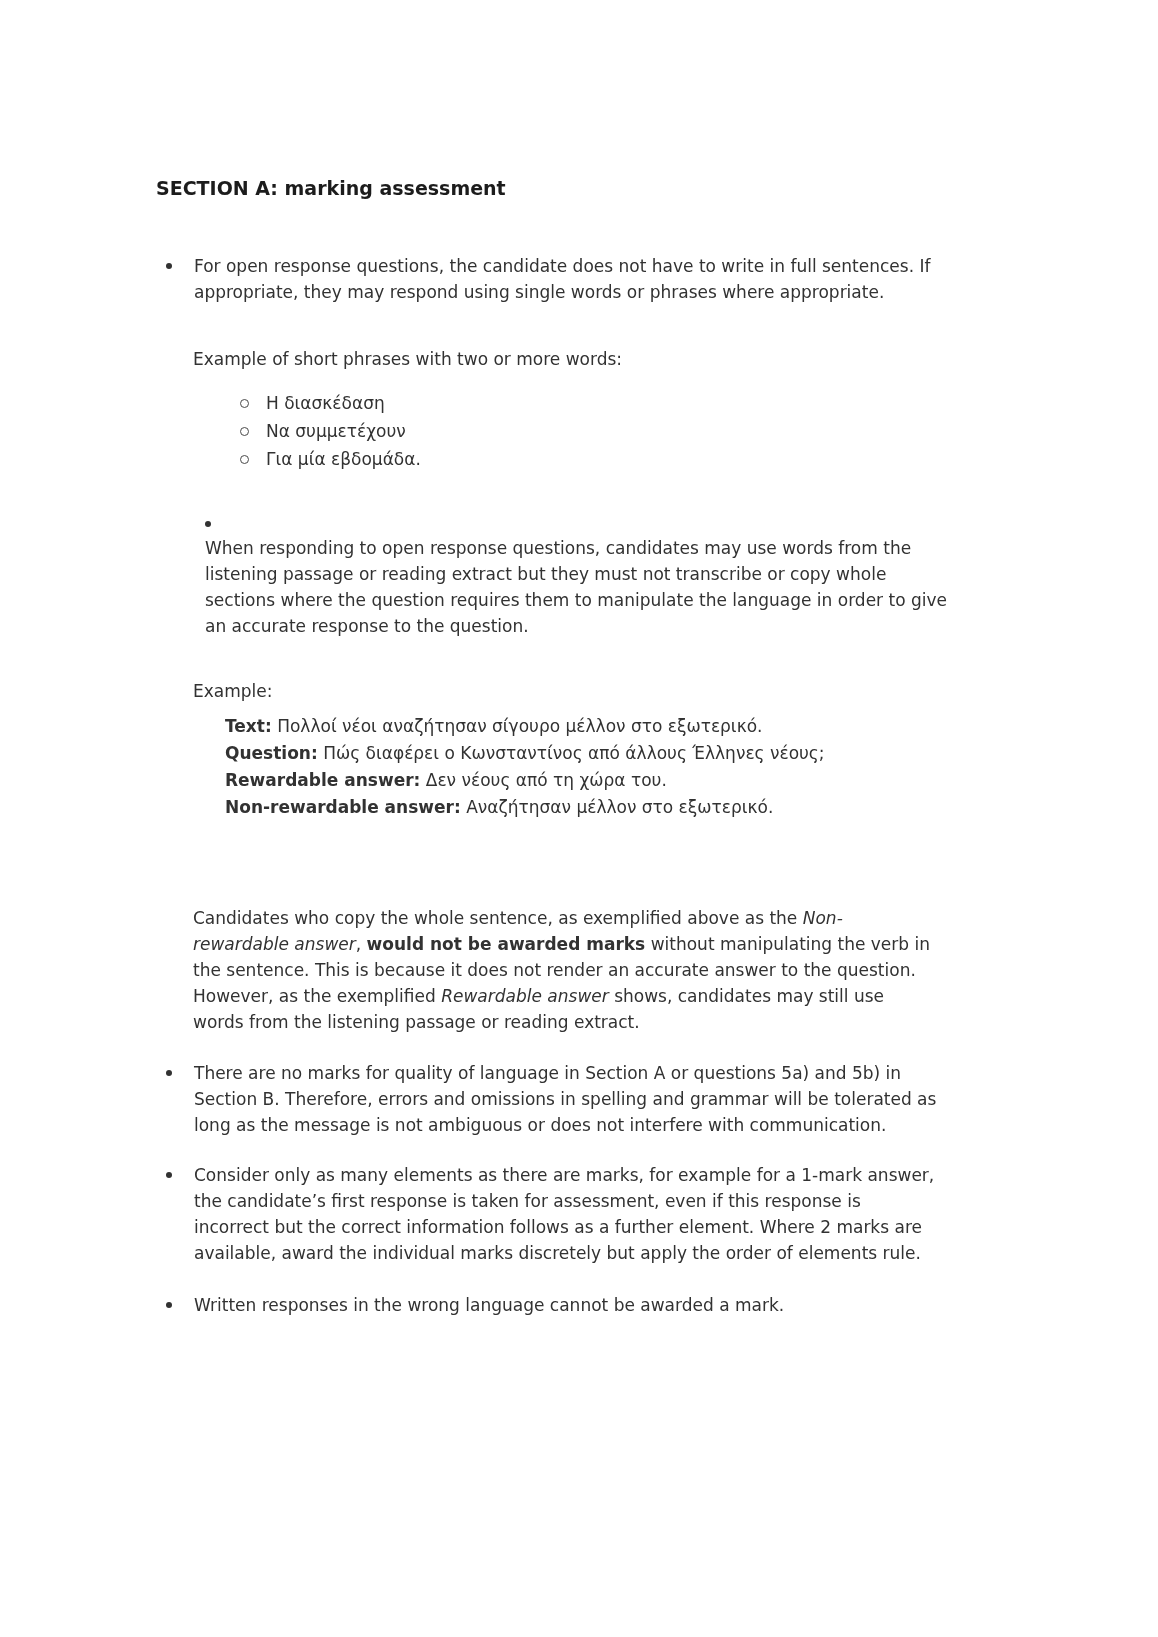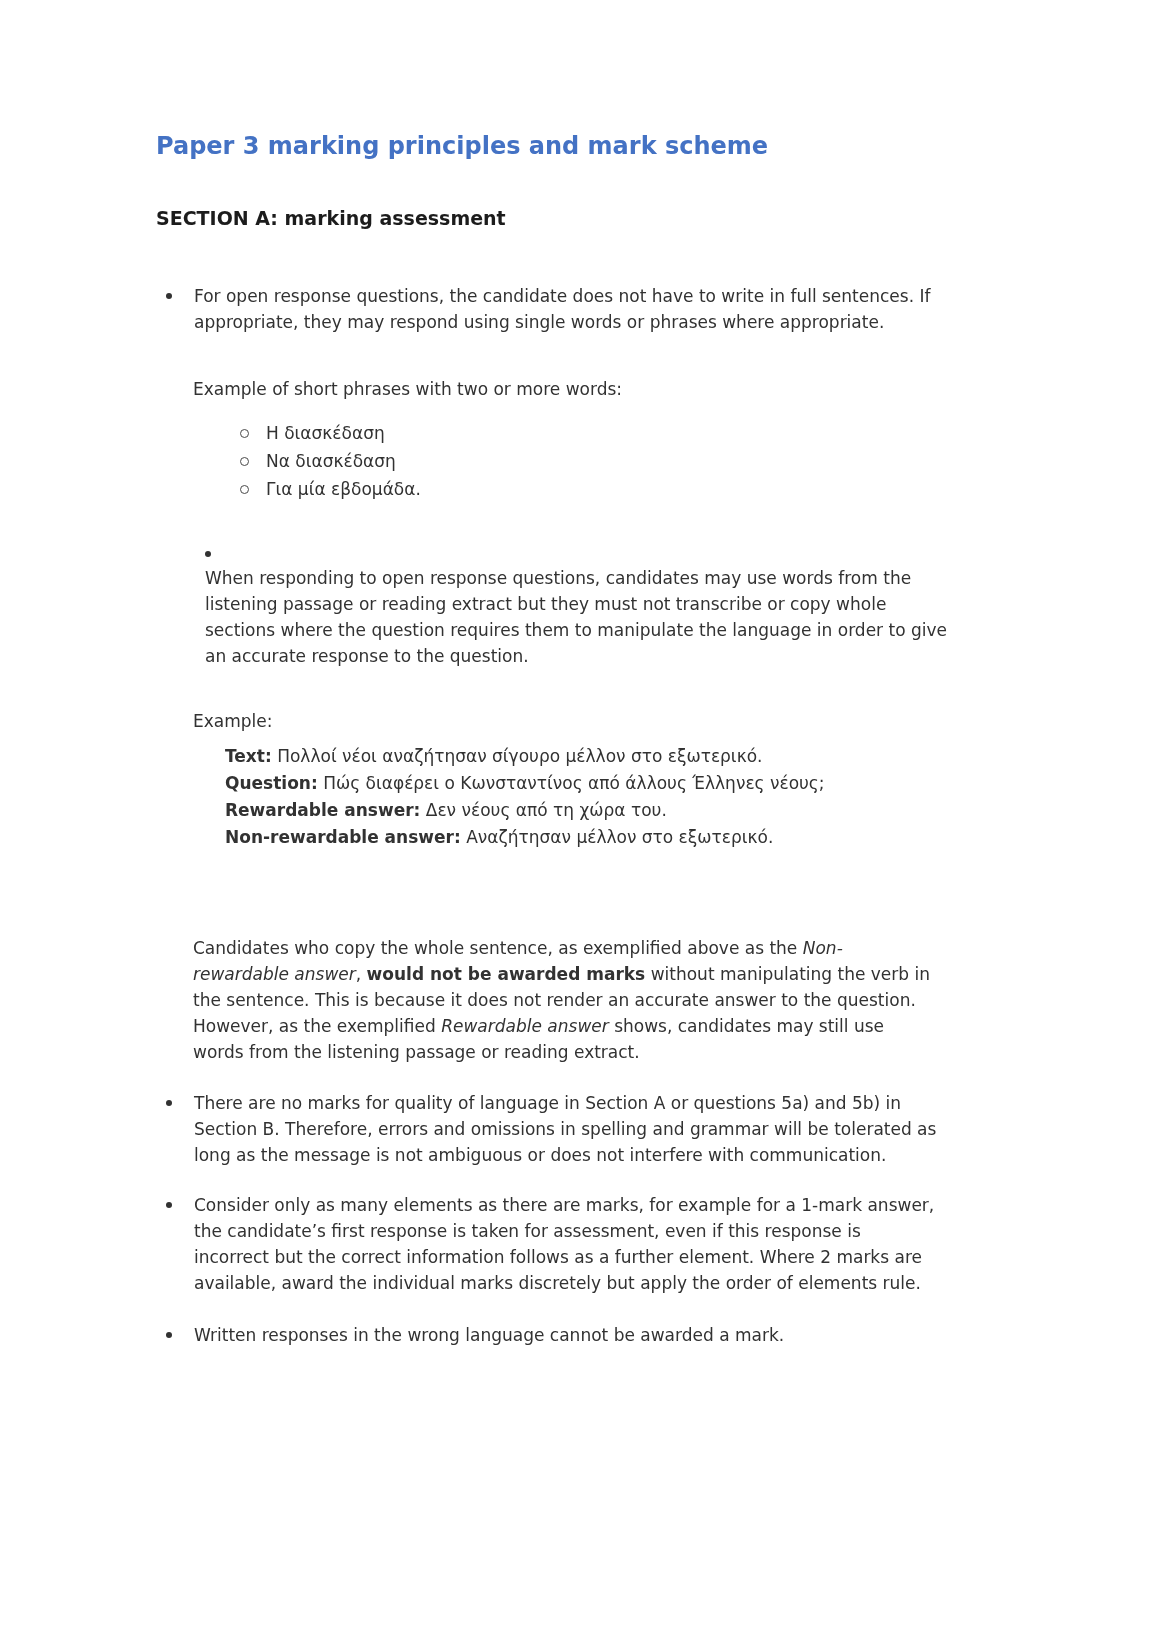--- a/index.html
+++ b/index.html
@@ -100,21 +100,20 @@
   .example-line .label { font-weight: bold; }
   .copy-para { margin-top: 84px; }
   .mt-24 { margin-top: 24px; }
   .mt-26 { margin-top: 26px; }
 </style>
 </head>
 <body>
 
 <div class="page">
 
-  <h1 class="doc-title" style="color: rgb(68, 114, 196);">Paper 3 marking principles and mark scheme</h1>
 
   <h2 class="section-heading">SECTION A: marking assessment</h2>
 
   <div class="bullet" style="margin-top:52px;">
     <span class="marker-col">
         <span class="dot"></span>
       </span>
     <div class="txt">For open response questions, the candidate does not have to write in full sentences. If appropriate, they may respond using single words or phrases where appropriate.</div>
   </div>
 
@@ -124,21 +123,21 @@
     <div class="circle-item">
       <span class="marker-col">
           <span class="circle"></span>
         </span>
       <span>Η διασκέδαση</span>
     </div>
     <div class="circle-item">
       <span class="marker-col">
           <span class="circle"></span>
         </span>
-      <span>Να διασκέδαση</span>
+      <span>Να συμμετέχουν</span>
     </div>
     <div class="circle-item">
       <span class="marker-col">
           <span class="circle"></span>
         </span>
       <span>Για μία εβδομάδα.</span>
     </div>
   </div>
 
   <div class="bullet nested">

